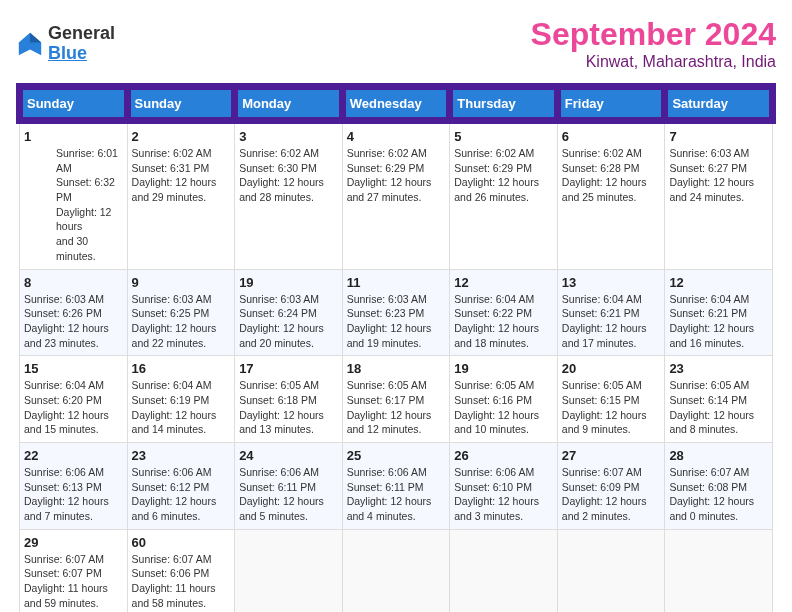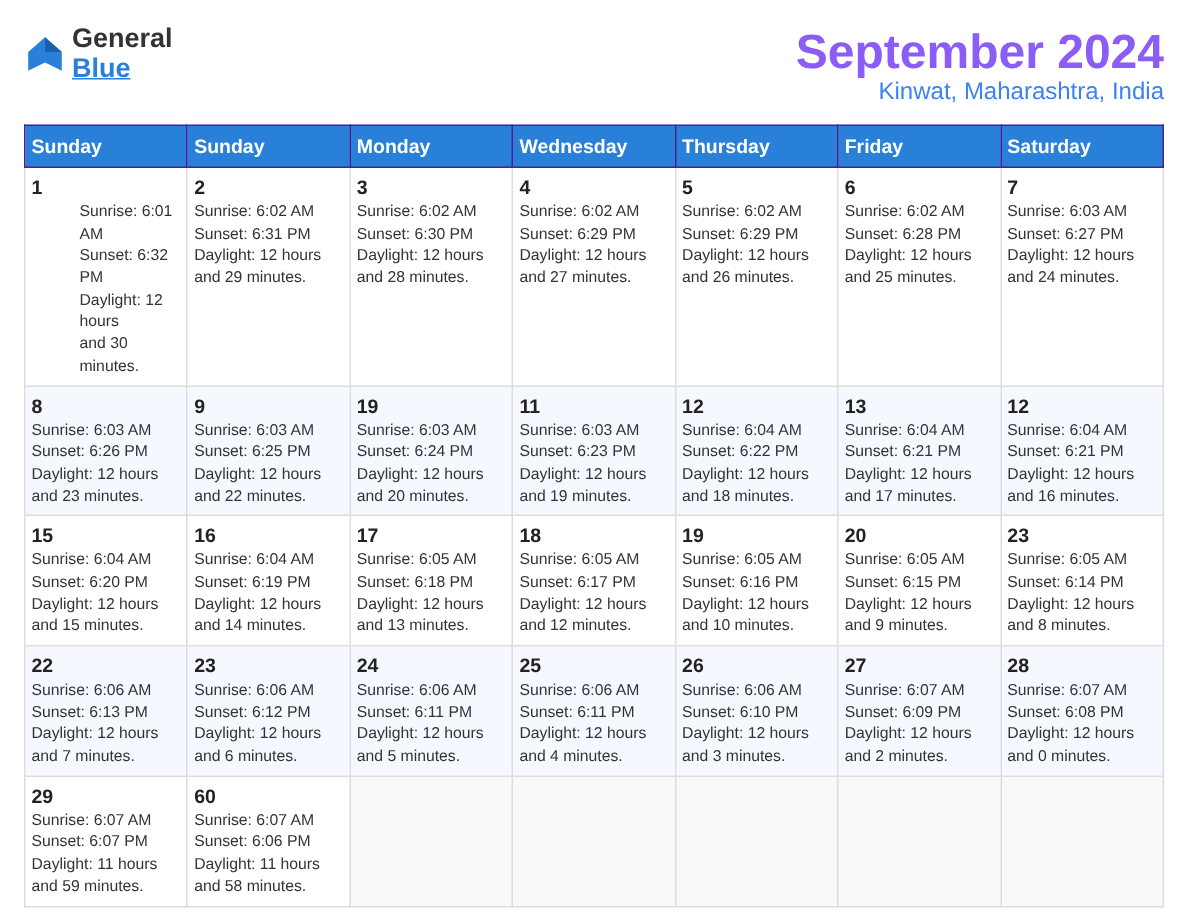--- a/index.html
+++ b/index.html
@@ -6,21 +6,21 @@
     body {
       font-family: Arial, sans-serif;
       background: #fff;
       width: 792px;
       min-height: 612px;
       padding: 16px;
     }
     .header {
       display: flex;
       justify-content: space-between;
-      align-items: flex-start;
+      align-items: center;
       margin-bottom: 12px;
     }
     .logo {
       display: flex;
       align-items: center;
       gap: 4px;
     }
     .logo-text {
       font-size: 18px;
       font-weight: bold;
@@ -31,39 +31,39 @@
     .logo-icon {
       width: 28px;
       height: 28px;
     }
     .title-block {
       text-align: right;
     }
     .month-title {
       font-size: 32px;
       font-weight: bold;
-      color: #8b5cf6;
+      color: #ec4899;
     }
     .location {
       font-size: 16px;
-      color: #3b82f6;
+      color: #701a75;
     }
     table {
       width: 100%;
       border-collapse: collapse;
       font-size: 10.5px;
     }
     thead th {
       background: #2980d9;
       color: #fff;
       padding: 6px 4px;
       text-align: left;
       font-size: 13px;
       font-weight: bold;
-      border: 1px solid #4c1d95;
+      border: 7px solid #4c1d95;
     }
     tbody tr {
       border-bottom: 1px solid #ccc;
     }
     tbody td {
       vertical-align: top;
       padding: 5px 4px;
       border: 1px solid #ddd;
       width: 14.28%;
       height: 80px;

